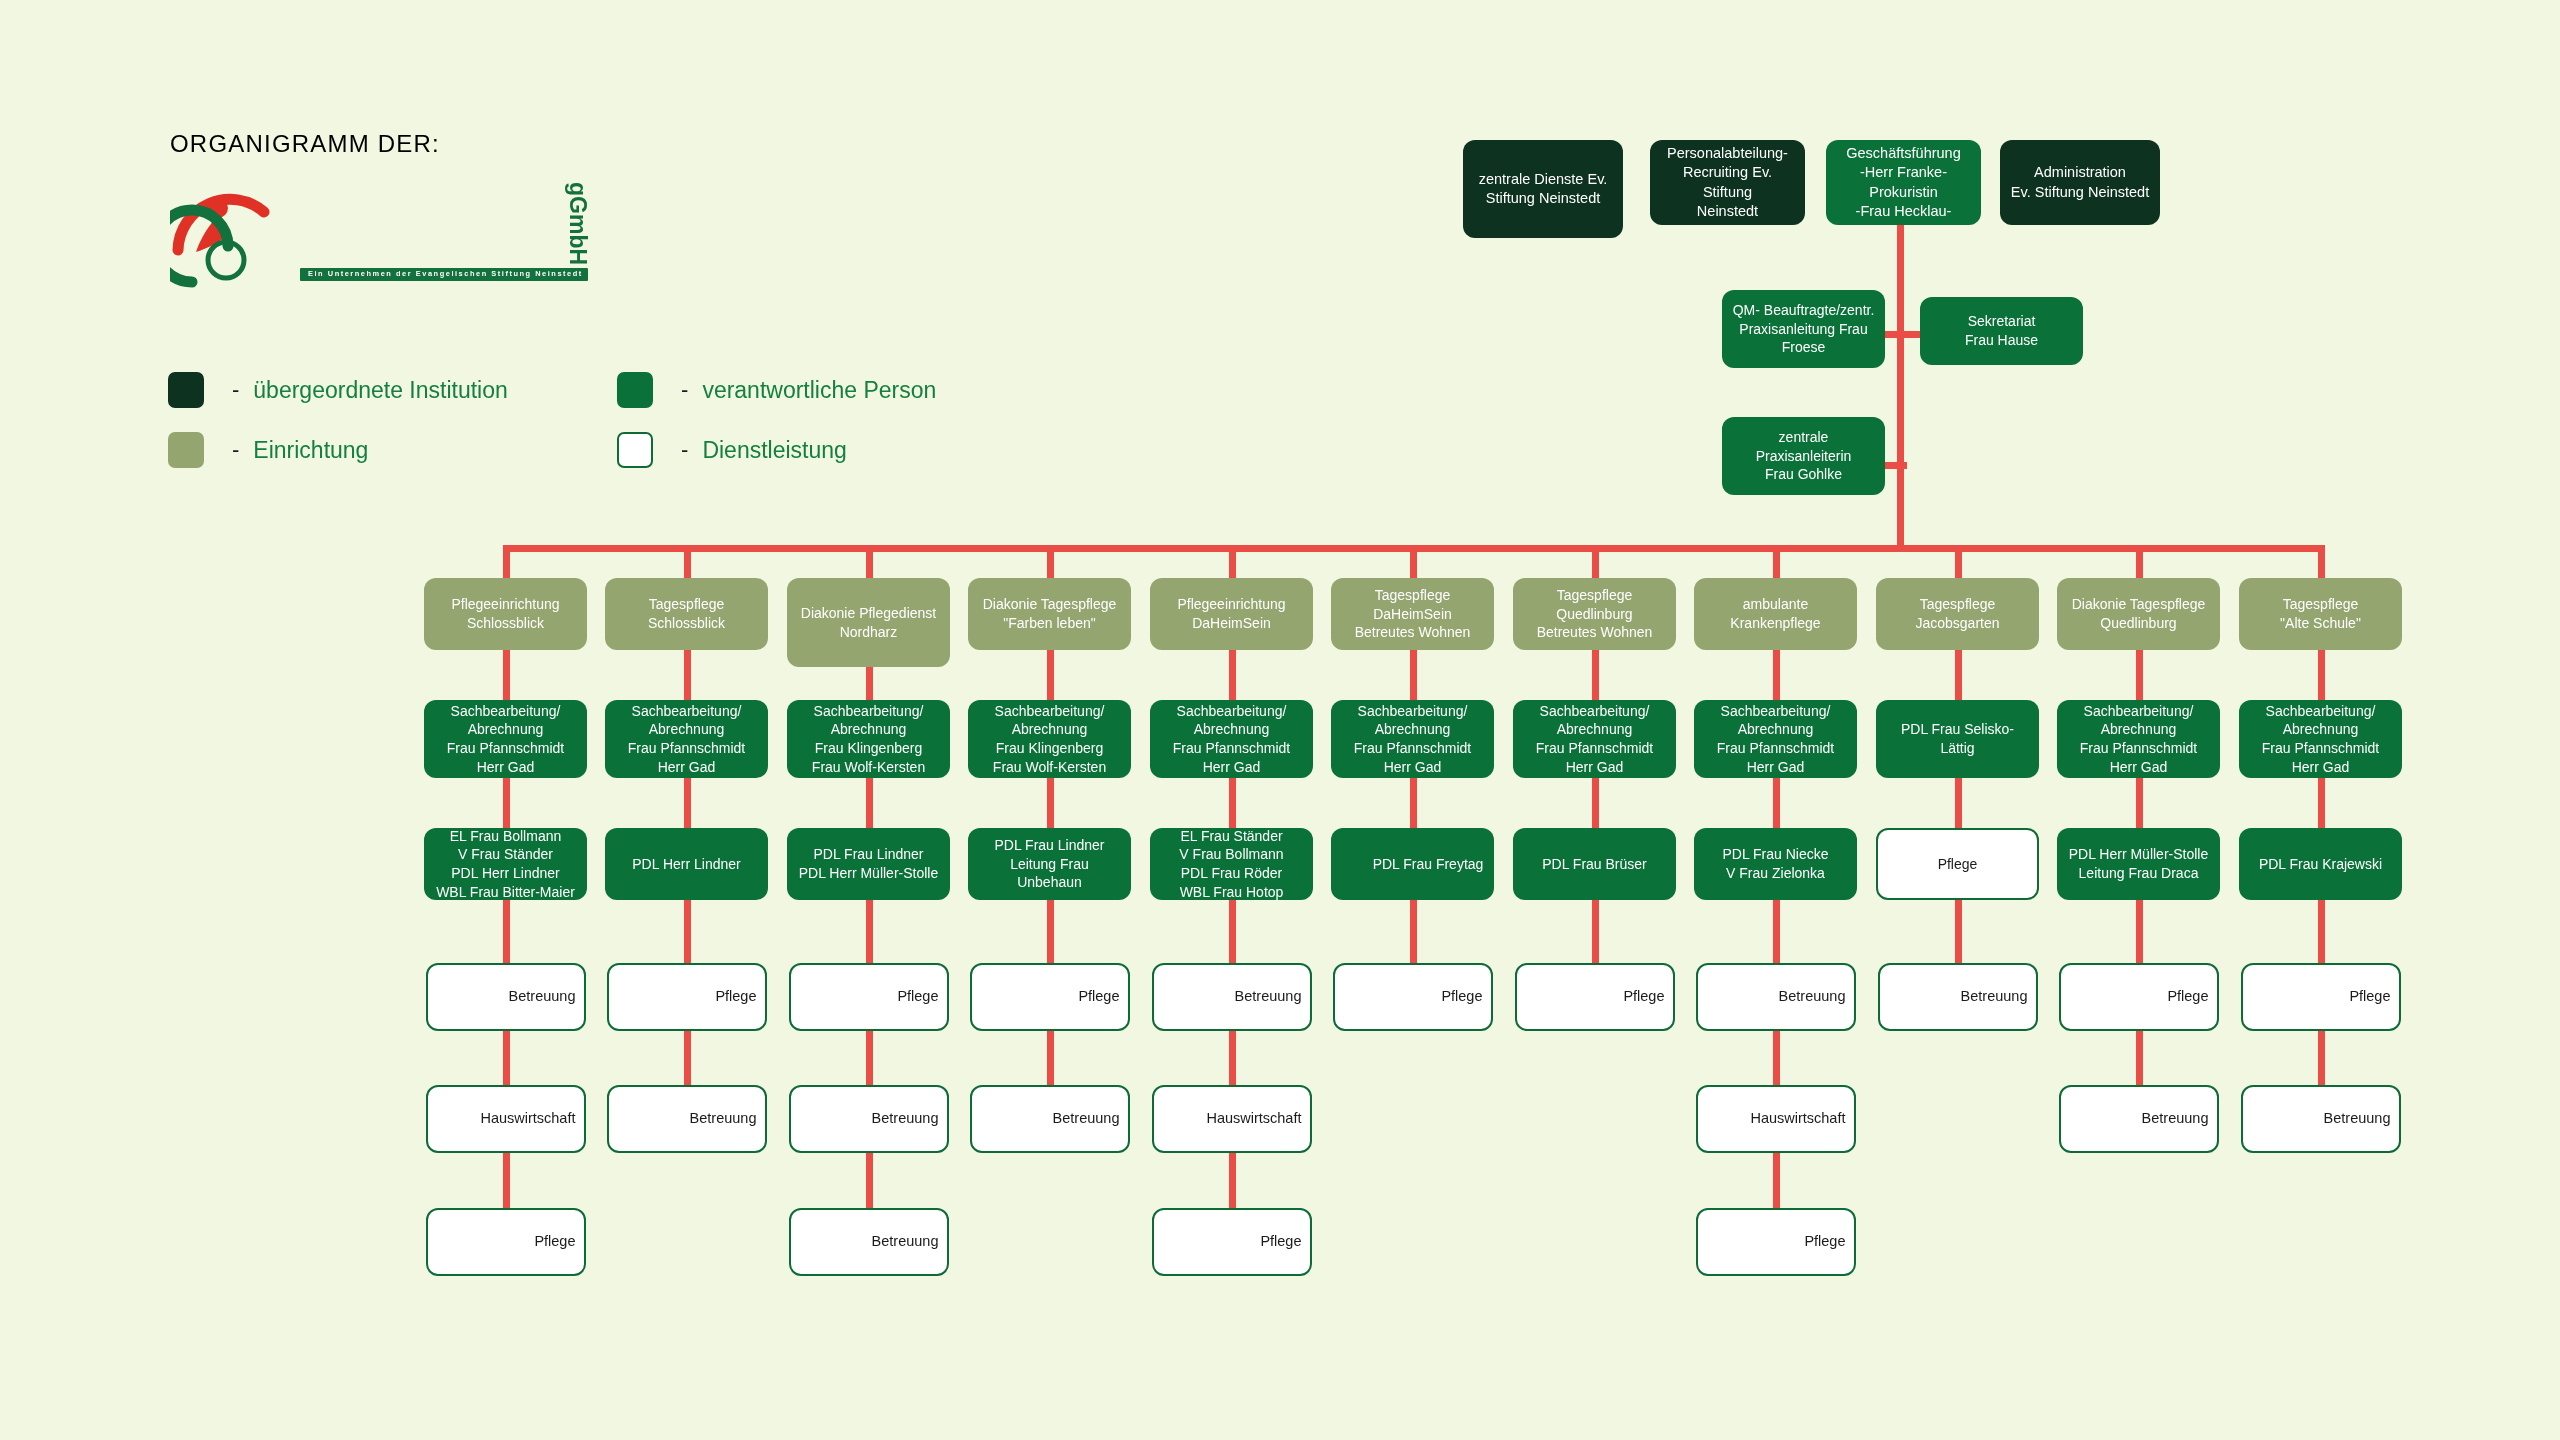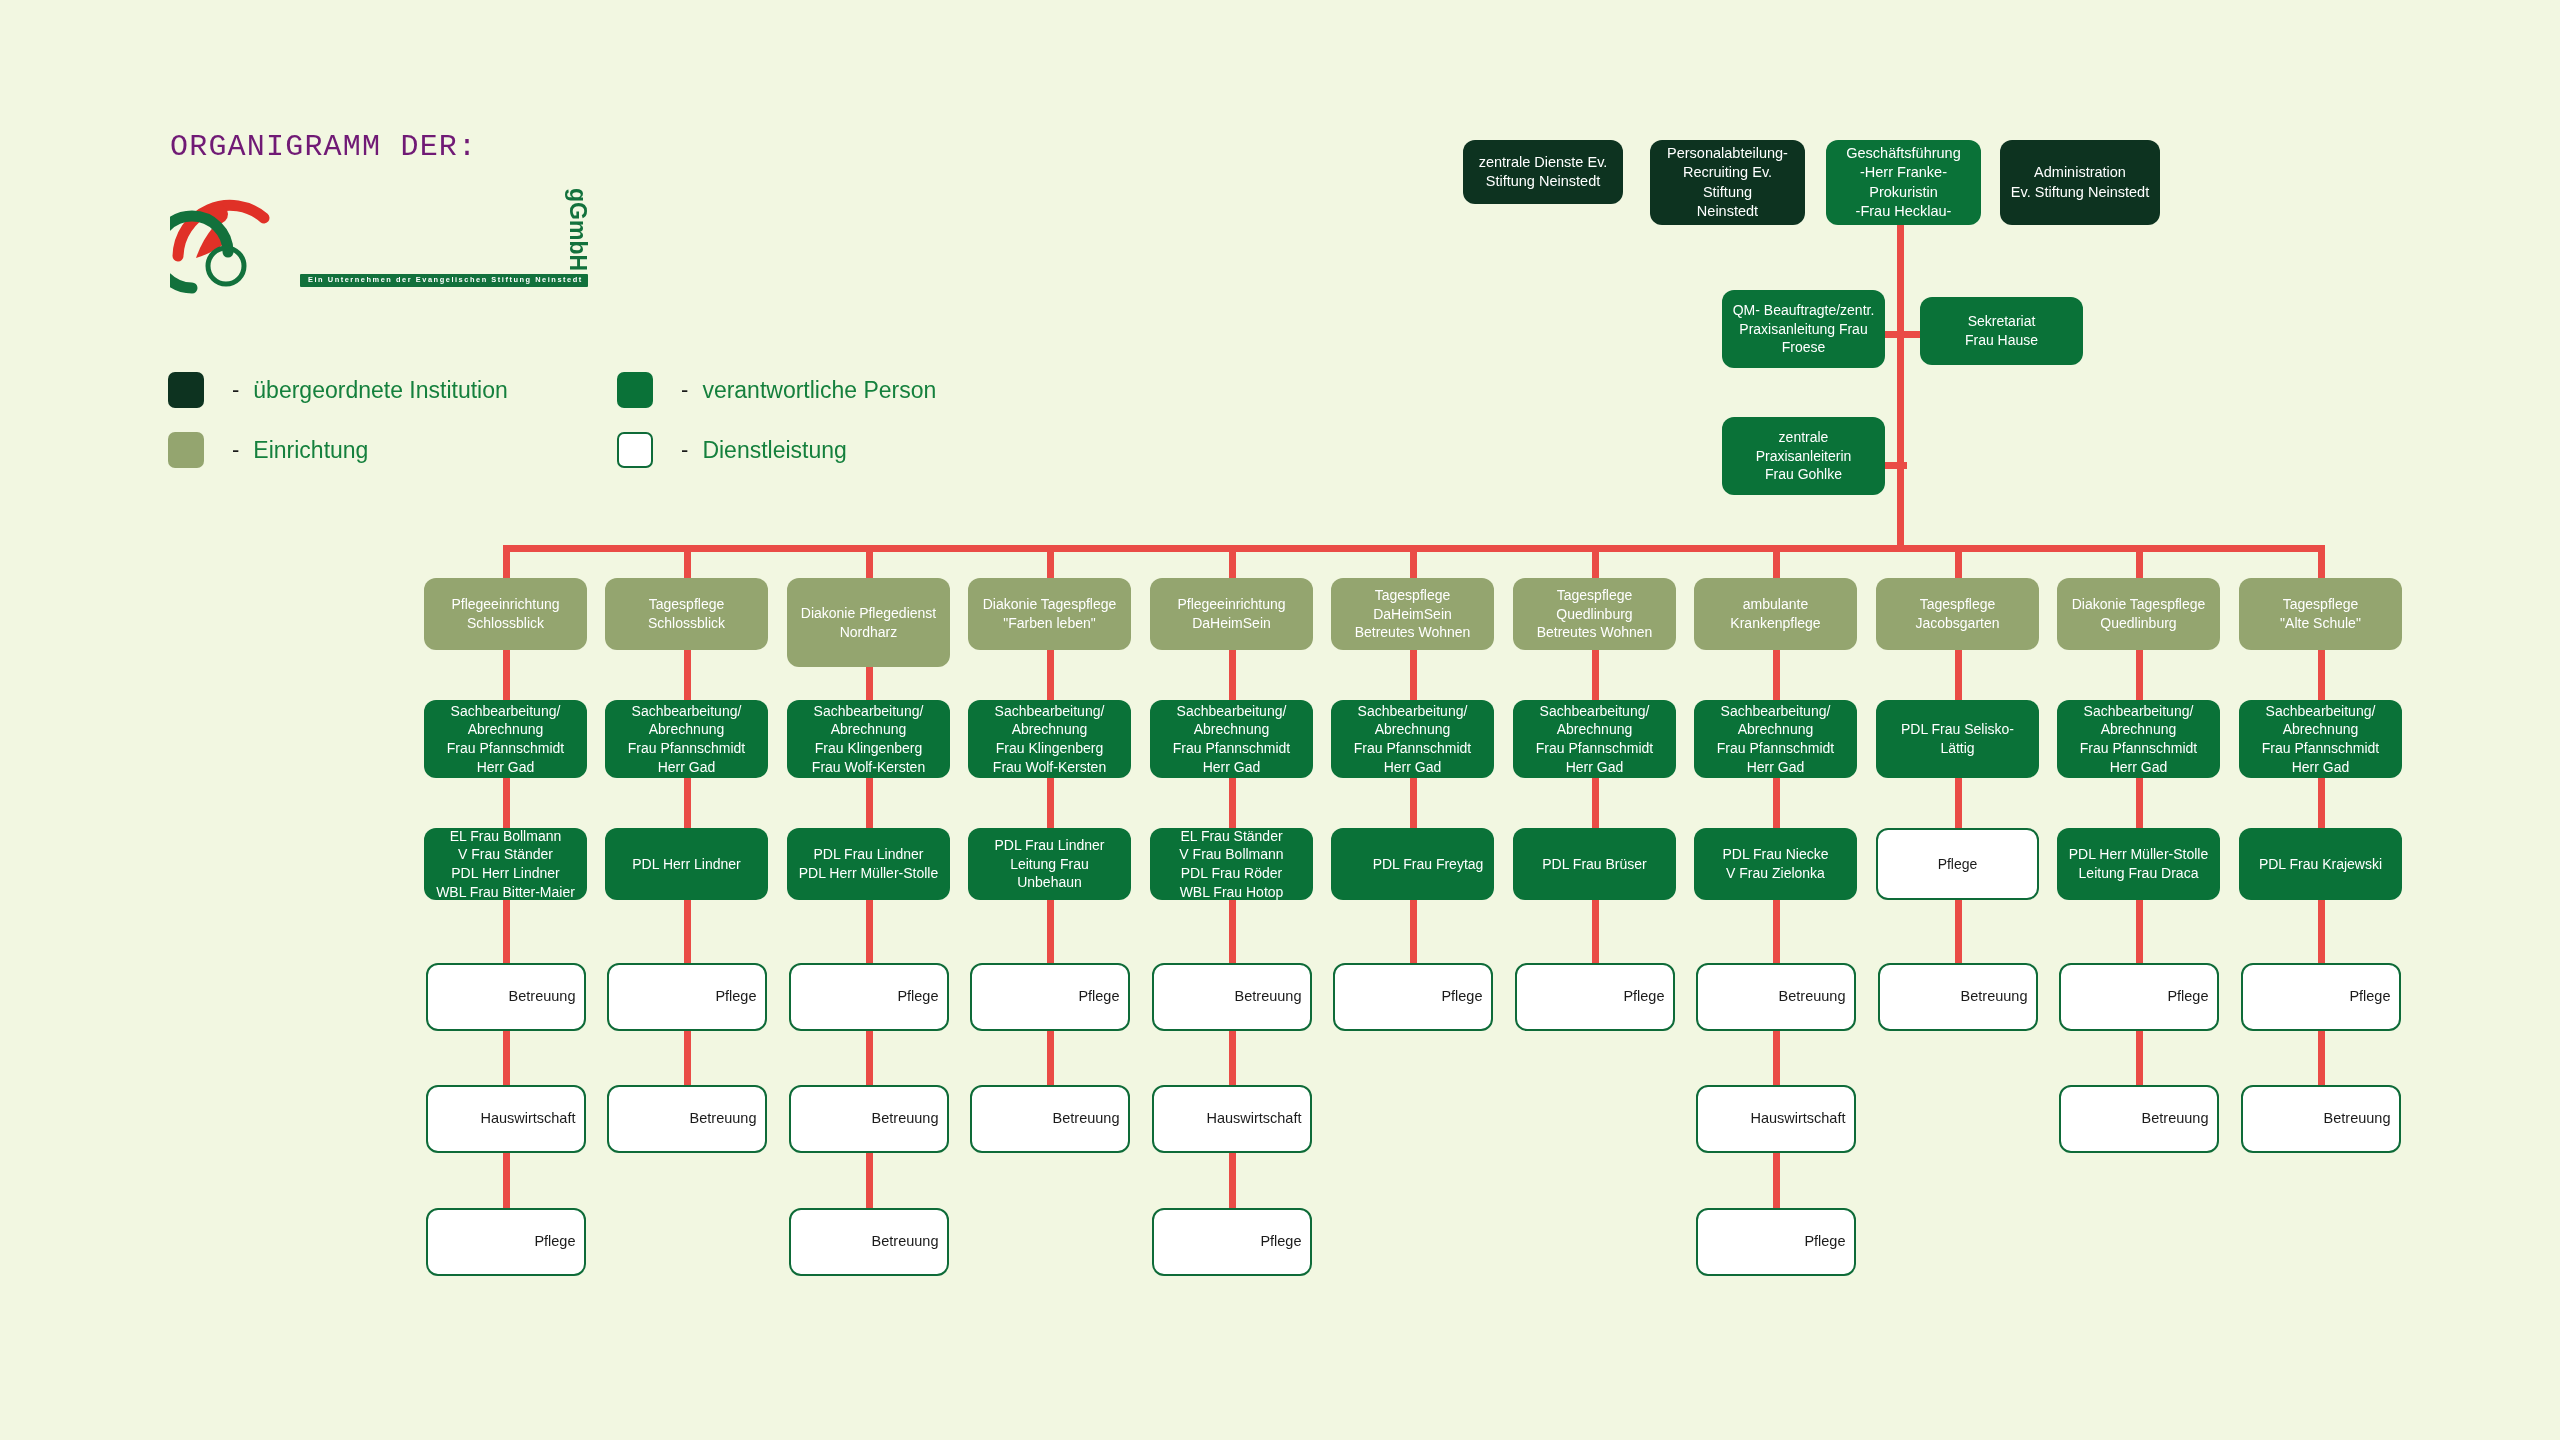--- a/index.html
+++ b/index.html
@@ -7,22 +7,22 @@
     width: 2560px; height: 1440px;
     background: #f2f7e1;
     font-family: "Liberation Sans", sans-serif;
     overflow: hidden;
   }
   #root { position: relative; width: 2560px; height: 1440px; }
 
   
   .header { position: absolute; left: 170px; top: 130px; }
   .org-title {
-    font-size: 30px; letter-spacing: 1.2px; color: #701a75; font-weight: 400;
-    font-family: Liberation Mono, monospace;
+    font-size: 24px; letter-spacing: 1.2px; color: #000000; font-weight: 400;
+    font-family: Liberation Sans, sans-serif;
   }
   .logo-wrap { position: relative; margin-top: 18px; width: 430px; height: 120px; }
   .logo-mark { position: absolute; left: 0; top: 2px; width: 118px; height: 112px; }
   .logo-text { position: absolute; left: 130px; top: 2px; }
   .logo-line {
     font-size: 41px; font-weight: 700; color: #e03127; letter-spacing: -0.5px;
     line-height: 1.02; font-family: "Liberation Sans", sans-serif;
   }
   .logo-ggmbh {
     position: absolute; left: 394px; top: 6px;
@@ -182,21 +182,21 @@
       <div class="wire" style="left: 2135.5px; top: 900px; width: 7px; height: 63px; background: rgb(234, 76, 70);"></div>
       <div class="wire" style="left: 2135.5px; top: 1031px; width: 7px; height: 54px; background: rgb(234, 76, 70);"></div>
       <div class="wire" style="left: 2317.5px; top: 545px; width: 7px; height: 33px; background: rgb(234, 76, 70);"></div>
       <div class="wire" style="left: 2317.5px; top: 650px; width: 7px; height: 50px; background: rgb(234, 76, 70);"></div>
       <div class="wire" style="left: 2317.5px; top: 778px; width: 7px; height: 50px; background: rgb(234, 76, 70);"></div>
       <div class="wire" style="left: 2317.5px; top: 900px; width: 7px; height: 63px; background: rgb(234, 76, 70);"></div>
       <div class="wire" style="left: 2317.5px; top: 1031px; width: 7px; height: 54px; background: rgb(234, 76, 70);"></div>
     </div>
 
   <div id="nodes">
-      <div class="node n-dark fs-top" style="left: 1463px; top: 140px; width: 160px; height: 64px;">
+      <div class="node n-dark fs-top" style="left: 1463px; top: 140px; width: 160px; height: 98px;">
         <span>zentrale Dienste Ev.
 Stiftung Neinstedt</span>
       </div>
       <div class="node n-dark fs-top" style="left: 1650px; top: 140px; width: 155px; height: 85px;">
         <span>Personalabteilung-
 Recruiting Ev. Stiftung
 Neinstedt</span>
       </div>
       <div class="node n-green fs-top" style="left: 1826px; top: 140px; width: 155px; height: 85px;">
         <span>Geschäftsführung

